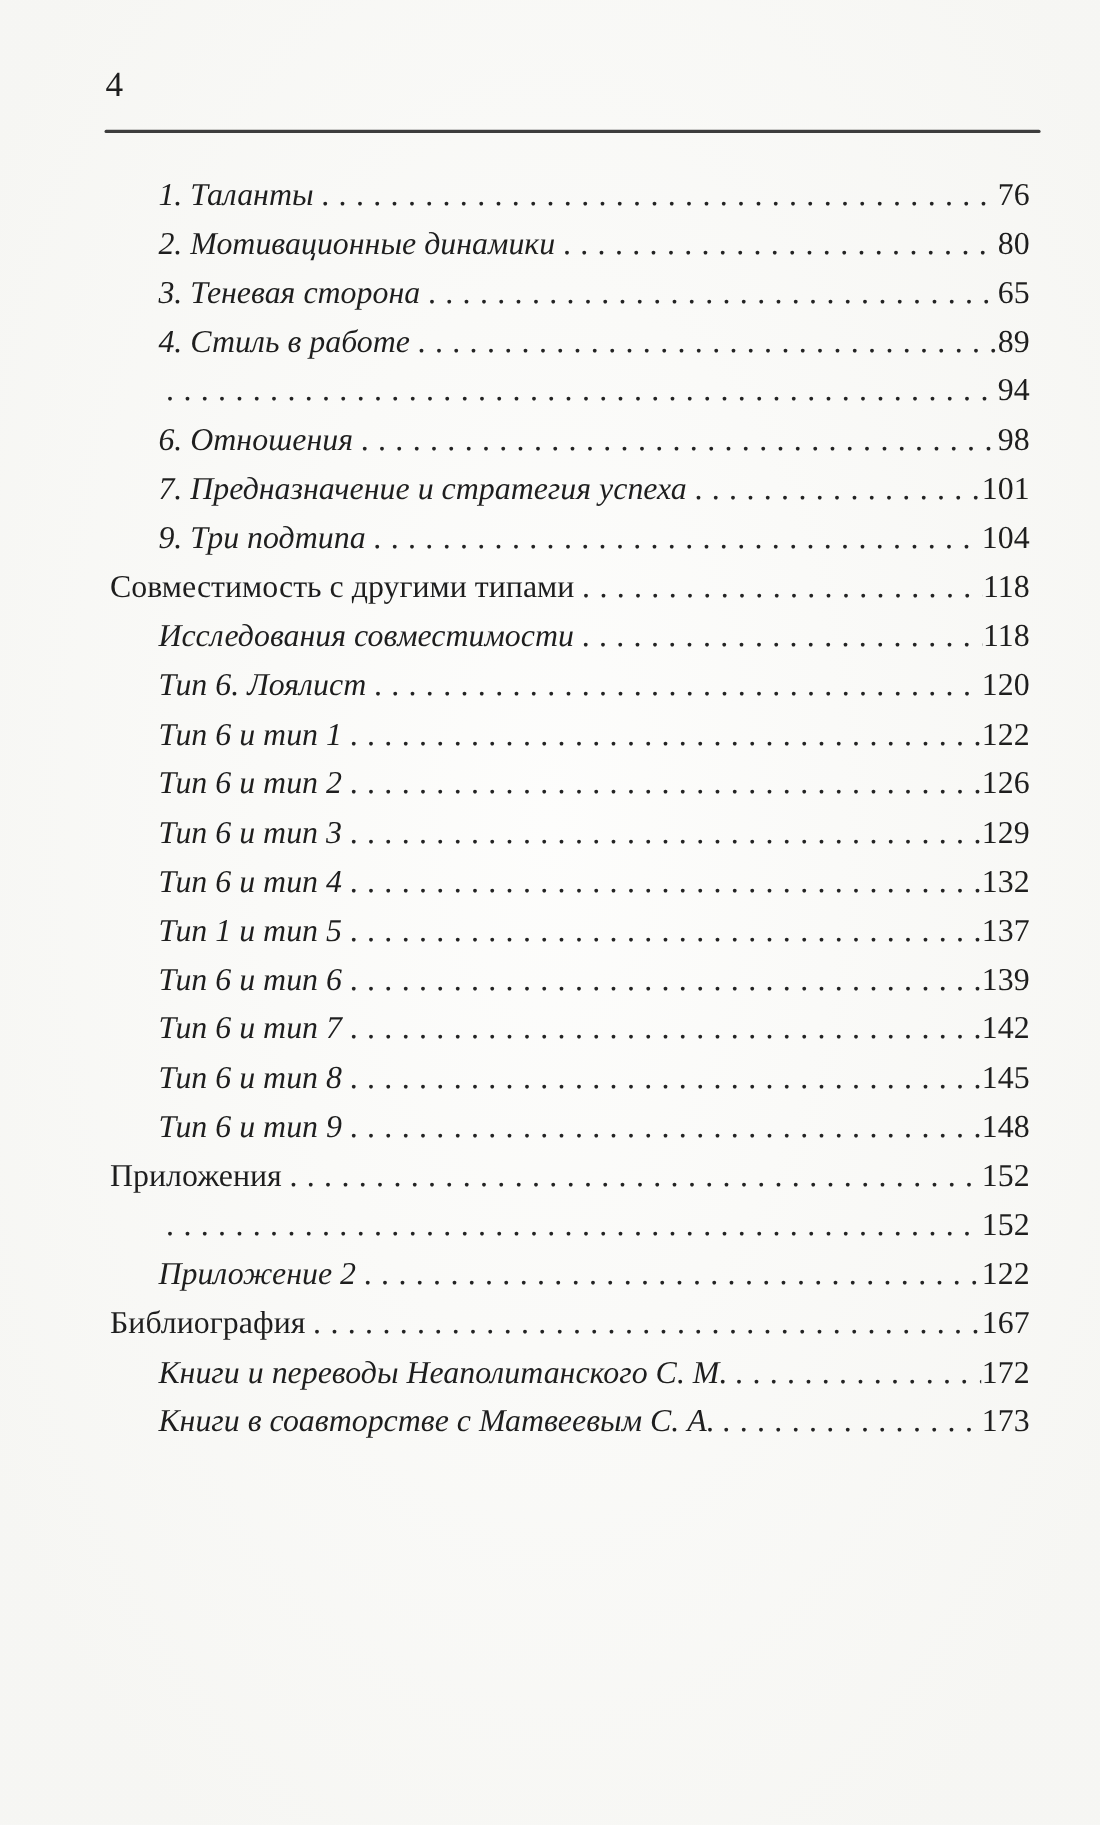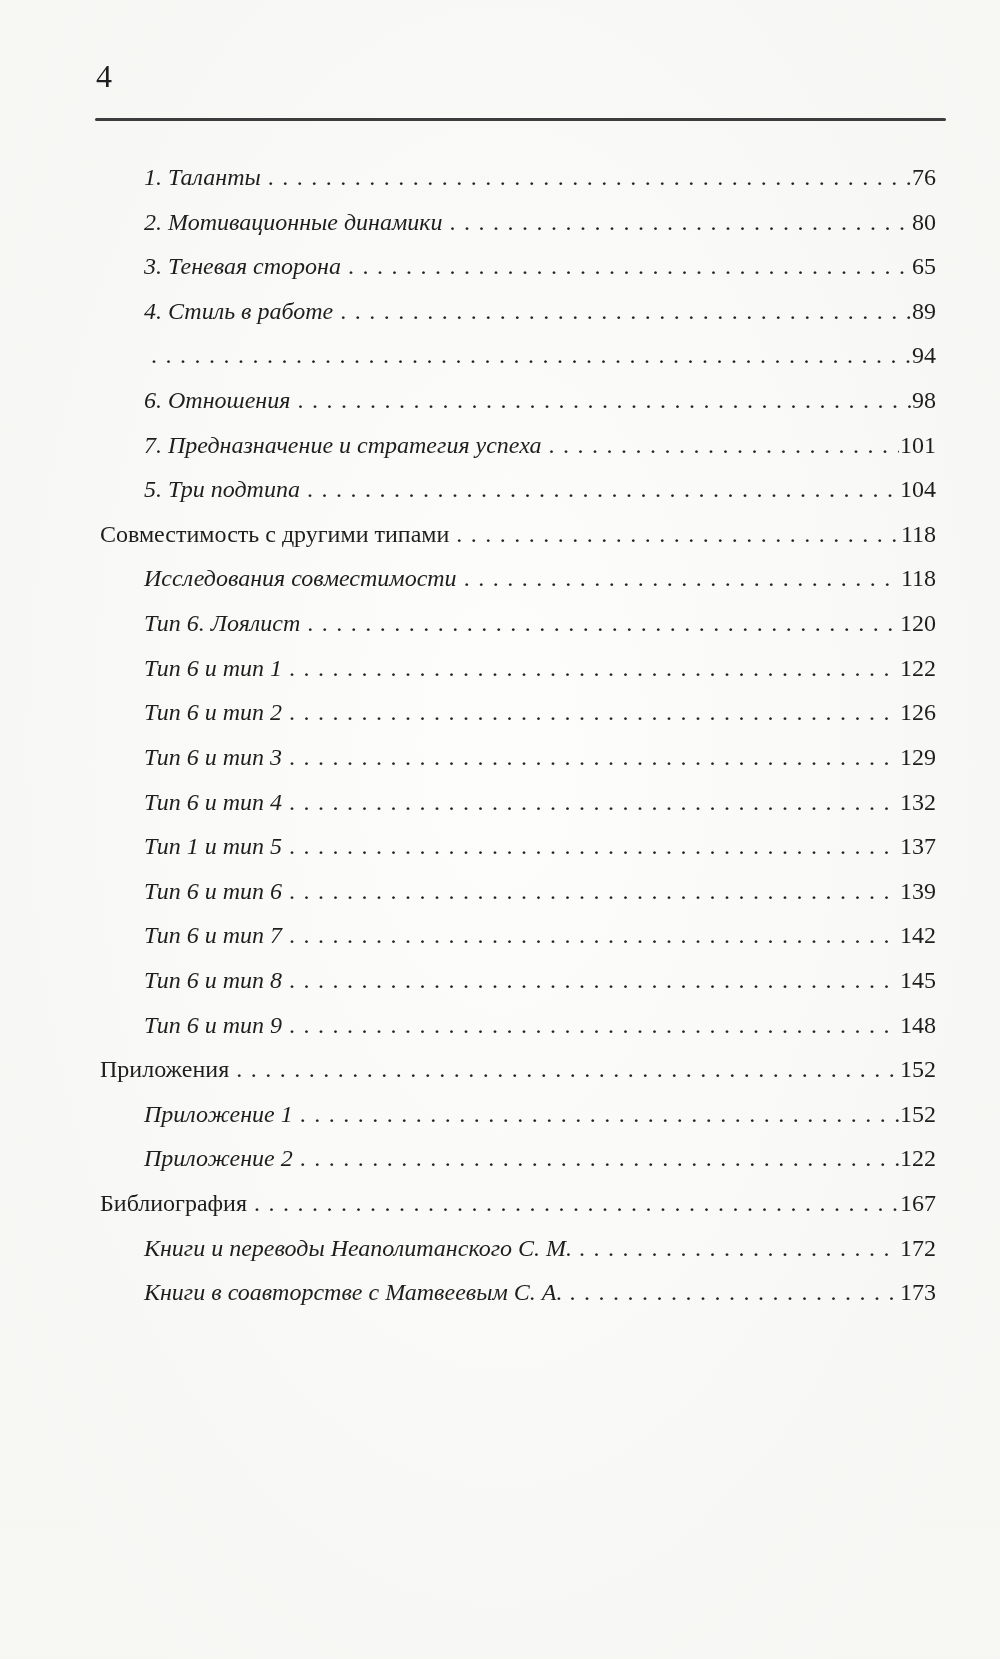--- a/index.html
+++ b/index.html
@@ -43,21 +43,21 @@
   .toc-list {
     position: absolute;
     left: 100px;
     top: 155px;
     width: 836px;
   }
   .toc-row {
     display: flex;
     align-items: flex-start;
     height: 44.62px;
-    font-size: 24px;
+    font-size: 29px;
     line-height: 44.62px;
     white-space: nowrap;
   }
   .toc-row.level-1 { padding-left: 44px; }
   .toc-row.italic .toc-label { font-style: italic; }
   .toc-label { flex: 0 0 auto; }
   .toc-dots {
     flex: 1 1 auto;
     overflow: hidden;
     text-align: right;
@@ -111,21 +111,21 @@
     <span class="toc-page">98</span>
   </div>
 
   <div class="toc-row level-1 italic">
     <span class="toc-label">7. Предназначение и стратегия успеха</span>
     <span class="toc-dots">......................................................................</span>
     <span class="toc-page">101</span>
   </div>
 
   <div class="toc-row level-1 italic">
-    <span class="toc-label">5. Три подтипа</span>
+    <span class="toc-label">9. Три подтипа</span>
     <span class="toc-dots">......................................................................</span>
     <span class="toc-page">104</span>
   </div>
 
   <div class="toc-row level-0">
     <span class="toc-label">Совместимость с другими типами</span>
     <span class="toc-dots">......................................................................</span>
     <span class="toc-page">118</span>
   </div>
 
@@ -195,21 +195,20 @@
     <span class="toc-page">148</span>
   </div>
 
   <div class="toc-row level-0">
     <span class="toc-label">Приложения</span>
     <span class="toc-dots">......................................................................</span>
     <span class="toc-page">152</span>
   </div>
 
   <div class="toc-row level-1 italic">
-    <span class="toc-label">Приложение 1</span>
     <span class="toc-dots">......................................................................</span>
     <span class="toc-page">152</span>
   </div>
 
   <div class="toc-row level-1 italic">
     <span class="toc-label">Приложение 2</span>
     <span class="toc-dots">......................................................................</span>
     <span class="toc-page">122</span>
   </div>
 

